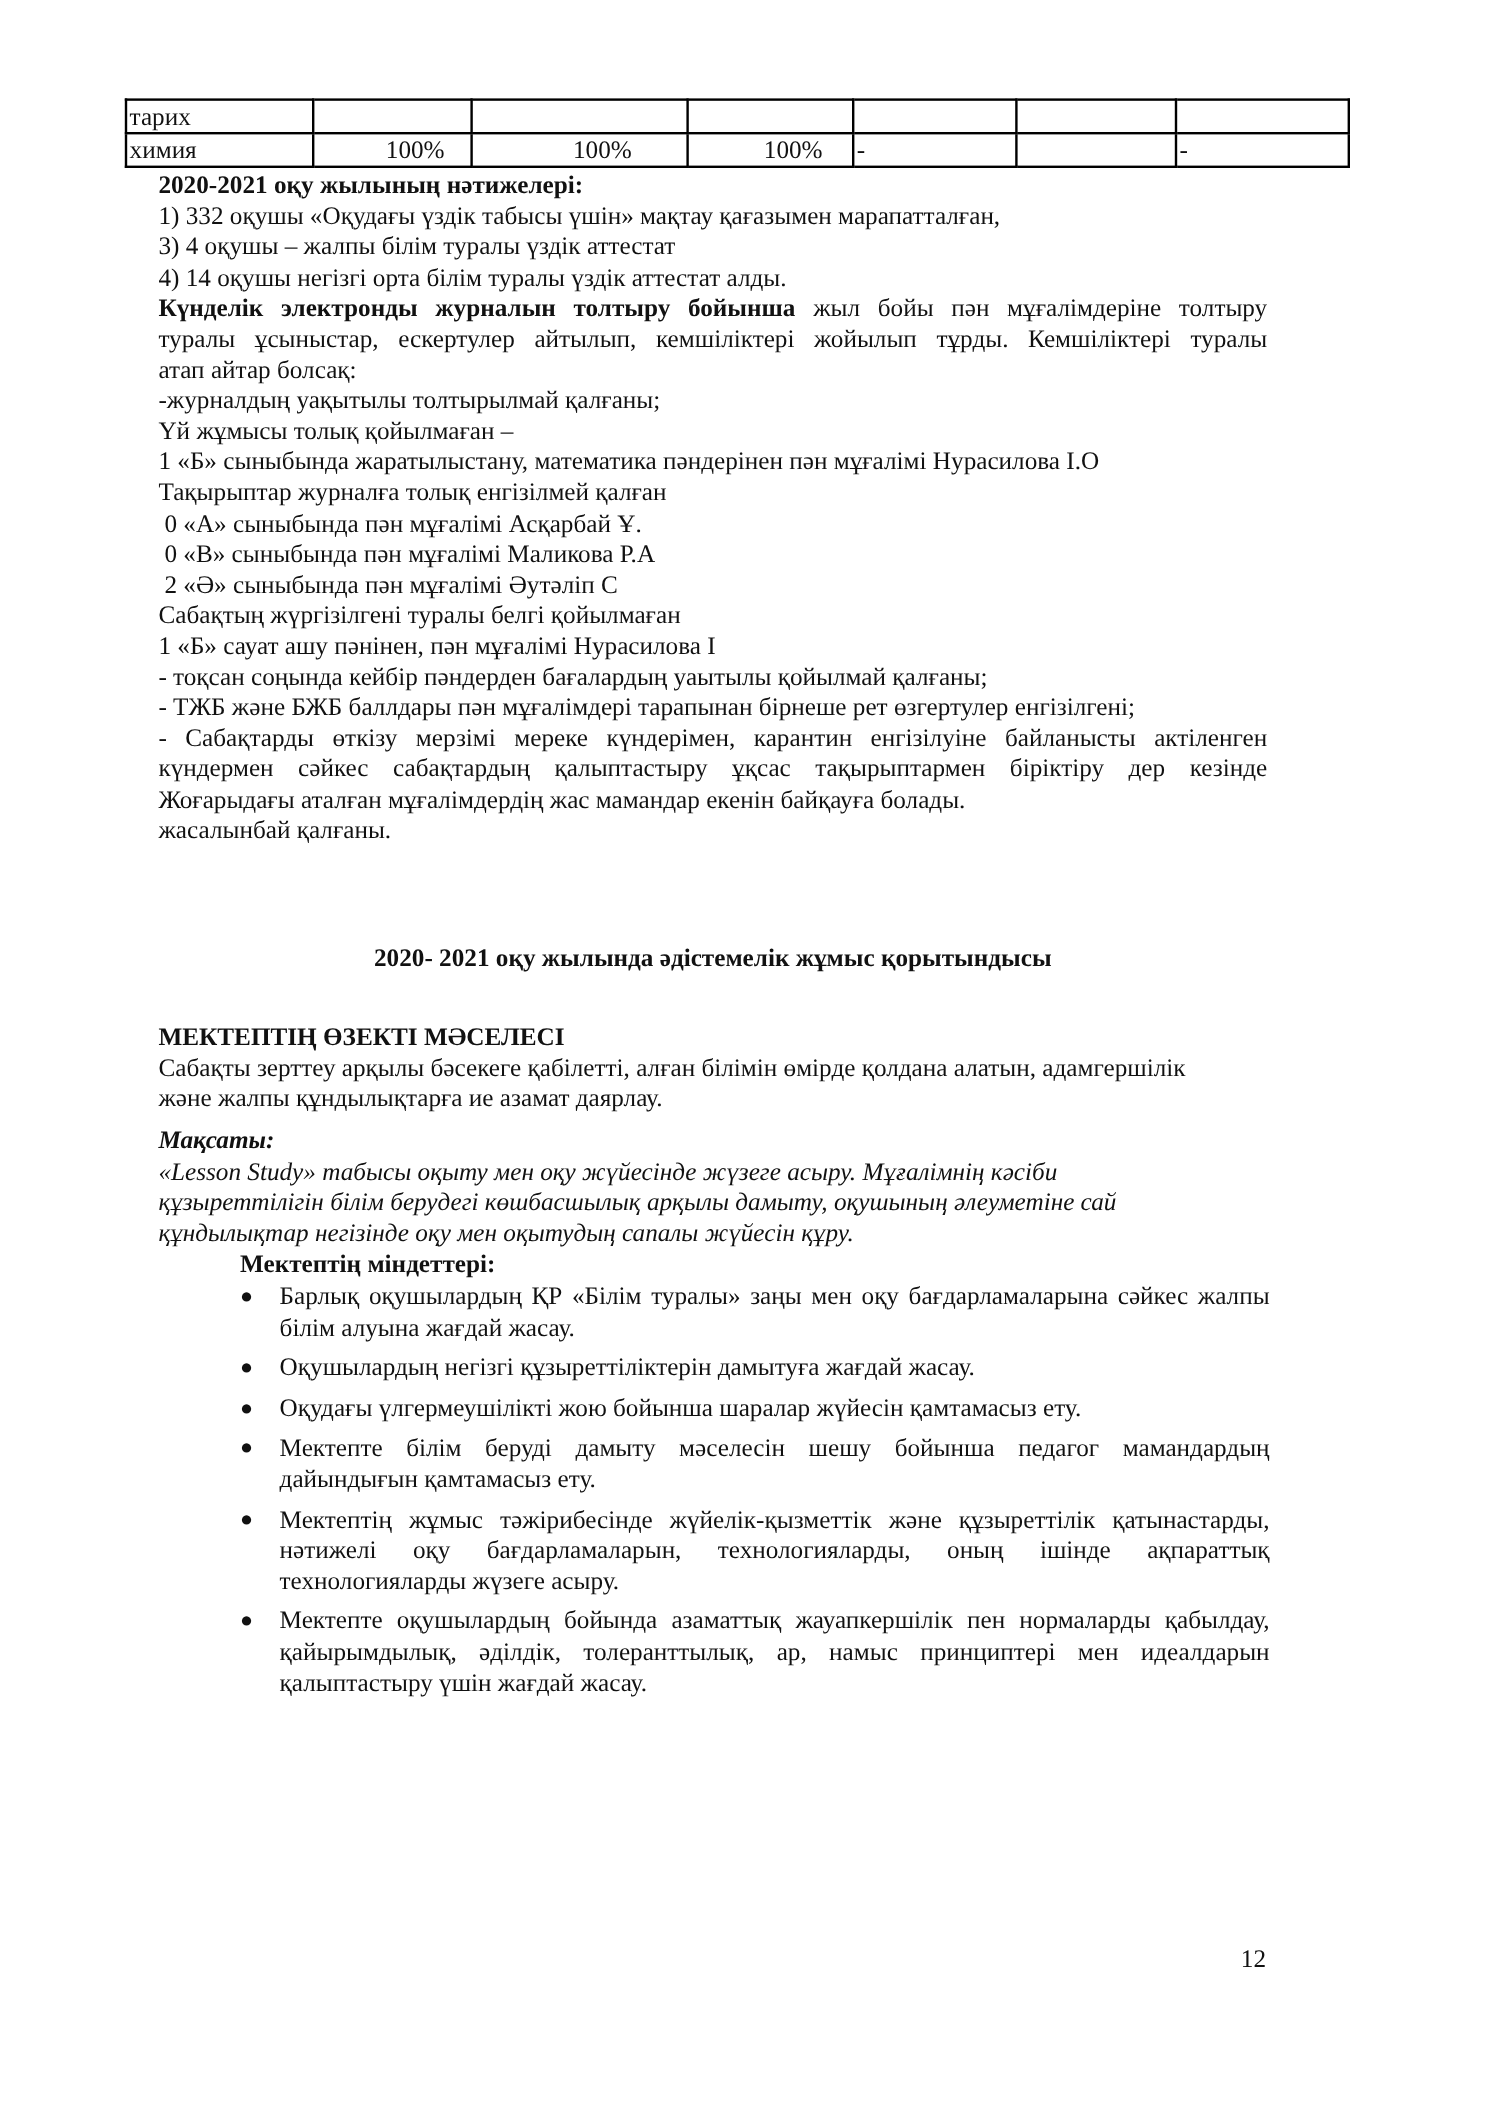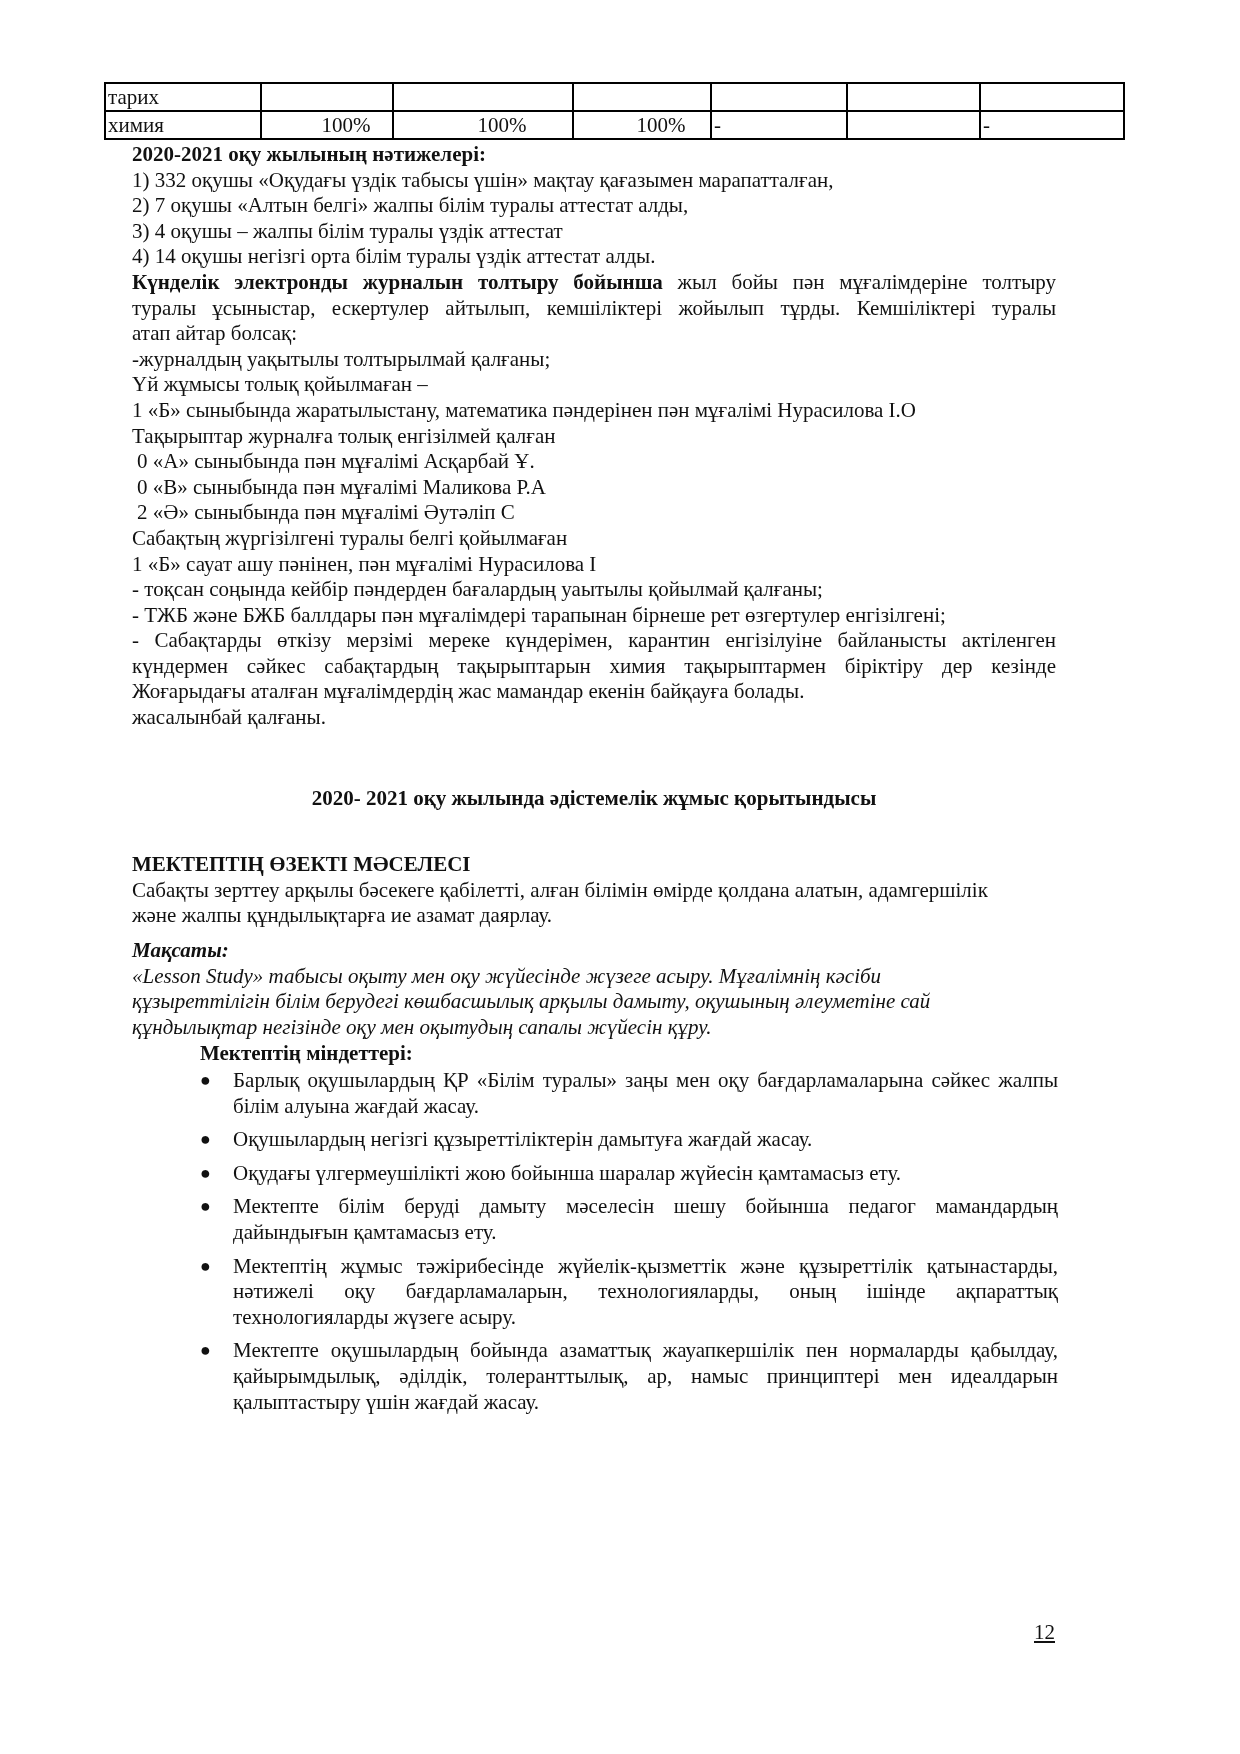--- a/index.html
+++ b/index.html
@@ -13,21 +13,21 @@
   table.grades td.num { text-align: center; padding-left: 40px; }
   .block { position: absolute; left: 132px; width: 924px; font-size: 21px; line-height: 25.6px; }
   .line { white-space: nowrap; }
   .just { text-align: justify; text-align-last: justify; white-space: normal; }
   .b { font-weight: bold; }
   .center { text-align: center; }
   ul.tasks { position: absolute; left: 200px; width: 858px; margin: 0; padding: 0; list-style: none;
              font-size: 21px; line-height: 25.6px; }
   ul.tasks li { position: relative; padding-left: 33px; margin-bottom: 8px; text-align: justify; }
   ul.tasks li .bullet { position: absolute; left: 0; top: 0; font-size: 18px; }
-  .pagenum { position: absolute; left: 1034px; top: 1620px; font-size: 21px; text-decoration: underline; }
+  .pagenum { position: absolute; left: 1034px; top: 1620px; font-size: 21px; }
 </style>
 </head>
 <body>
 
 <div class="page">
 
   <table class="grades">
     <tbody>
         <tr>
       <td class="c0">тарих</td>
@@ -46,39 +46,38 @@
       <td>-</td>
       <td></td>
       <td>-</td>
     </tr>
   </tbody>
     </table>
 
   <div class="block" style="top:142px;">
     <div class="line b">2020-2021 оқу жылының нәтижелері:</div>
     <div class="line">1) 332 оқушы «Оқудағы үздік табысы үшін» мақтау қағазымен марапатталған,</div>
-    <div class="line">2) 7 оқушы «Алтын белгі» жалпы білім туралы аттестат алды,</div>
     <div class="line">3) 4 оқушы – жалпы білім туралы үздік аттестат</div>
     <div class="line">4) 14 оқушы  негізгі орта білім туралы үздік аттестат алды.</div>
     <div class="just"><span class="b">Күнделік электронды журналын толтыру бойынша</span><span> жыл бойы пән мұғалімдеріне толтыру</span></div>
     <div class="just">туралы ұсыныстар, ескертулер айтылып, кемшіліктері жойылып тұрды. Кемшіліктері туралы</div>
     <div class="line">атап айтар болсақ:</div>
     <div class="line">-журналдың уақытылы толтырылмай қалғаны;</div>
     <div class="line">Үй жұмысы толық қойылмаған –</div>
     <div class="line">1 «Б» сыныбында жаратылыстану, математика пәндерінен пән мұғалімі Нурасилова І.О</div>
     <div class="line">Тақырыптар журналға толық енгізілмей қалған</div>
     <div class="line" style="padding-left:5px"> 0 «А» сыныбында  пән мұғалімі Асқарбай Ұ.</div>
     <div class="line" style="padding-left:5px"> 0 «В» сыныбында пән мұғалімі Маликова Р.А</div>
     <div class="line" style="padding-left:5px"> 2 «Ә» сыныбында пән мұғалімі Әутәліп С</div>
     <div class="line">Сабақтың жүргізілгені туралы белгі қойылмаған</div>
     <div class="line">1 «Б» сауат ашу пәнінен, пән мұғалімі Нурасилова І</div>
     <div class="line">- тоқсан соңында кейбір пәндерден бағалардың уаытылы қойылмай қалғаны;</div>
     <div class="line">- ТЖБ және БЖБ баллдары пән мұғалімдері тарапынан бірнеше рет өзгертулер енгізілгені;</div>
     <div class="just">- Сабақтарды өткізу мерзімі мереке күндерімен, карантин енгізілуіне  байланысты актіленген</div>
-    <div class="just">күндермен сәйкес сабақтардың тақырыптарын химия тақырыптармен біріктіру  дер кезінде</div>
+    <div class="just">күндермен сәйкес сабақтардың қалыптастыру ұқсас тақырыптармен біріктіру  дер кезінде</div>
     <div class="line">Жоғарыдағы аталған мұғалімдердің жас мамандар екенін байқауға болады.</div>
     <div class="line">жасалынбай қалғаны.</div>
   </div>
 
   <div class="block center b" style="top:786px;">2020- 2021 оқу жылында әдістемелік жұмыс қорытындысы</div>
 
   <div class="block" style="top:852px;">
     <div class="line b">МЕКТЕПТІҢ  ӨЗЕКТІ МӘСЕЛЕСІ</div>
     <div class="line">Сабақты зерттеу арқылы  бәсекеге қабілетті, алған білімін өмірде қолдана алатын, адамгершілік</div>
     <div class="line">және жалпы құндылықтарға ие азамат даярлау.</div>

